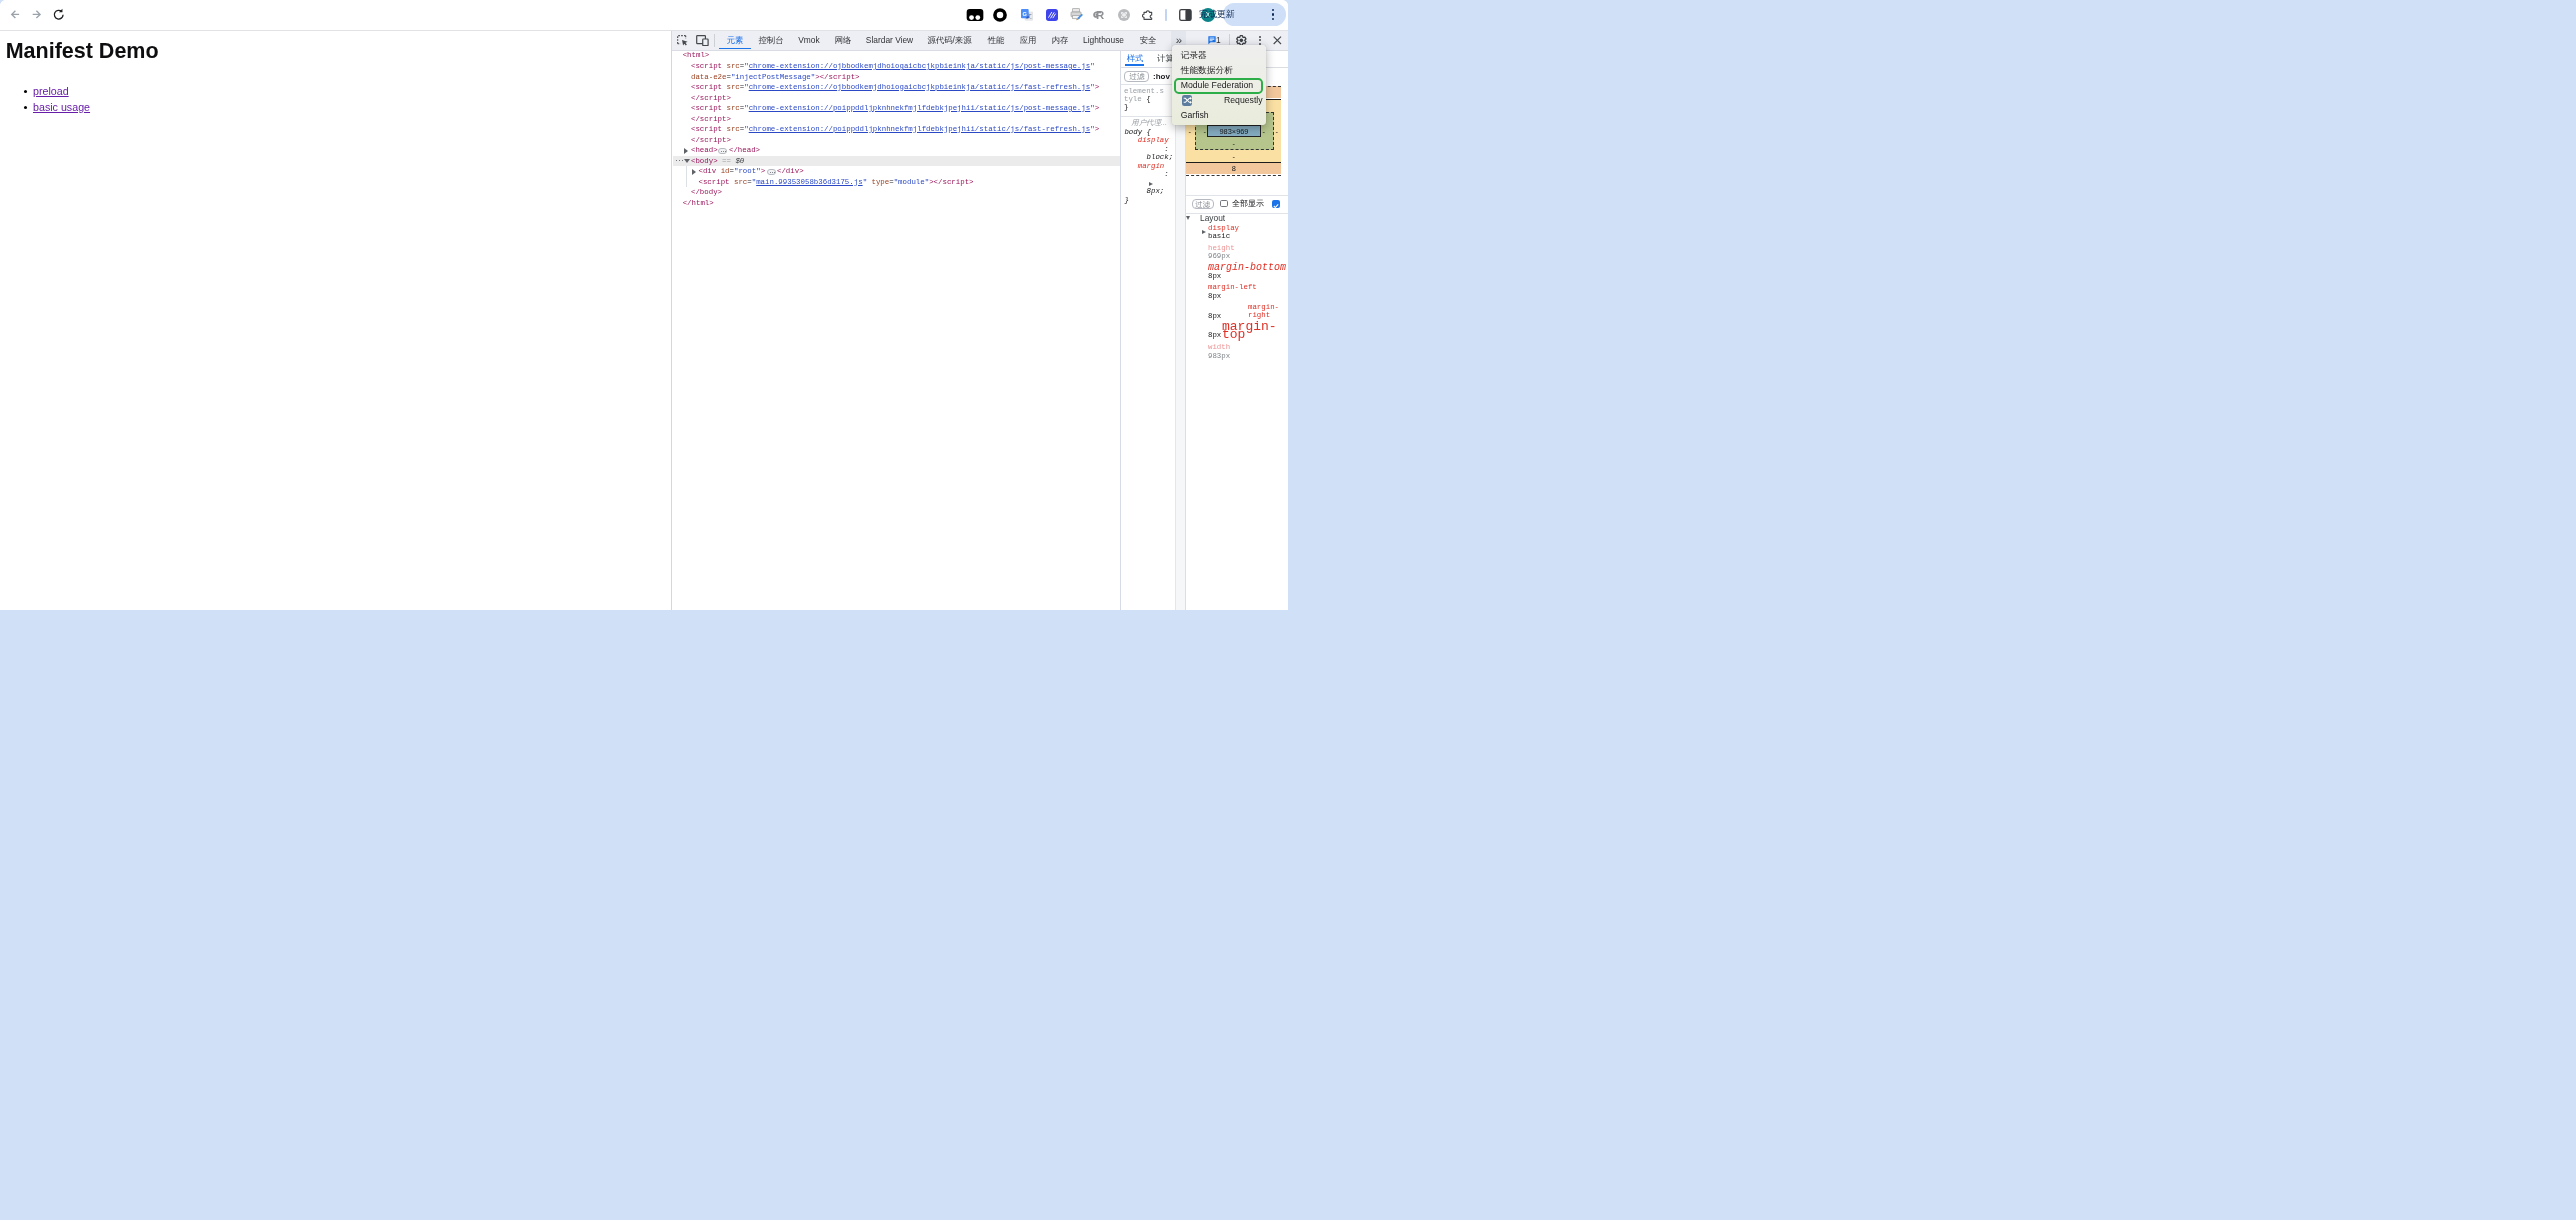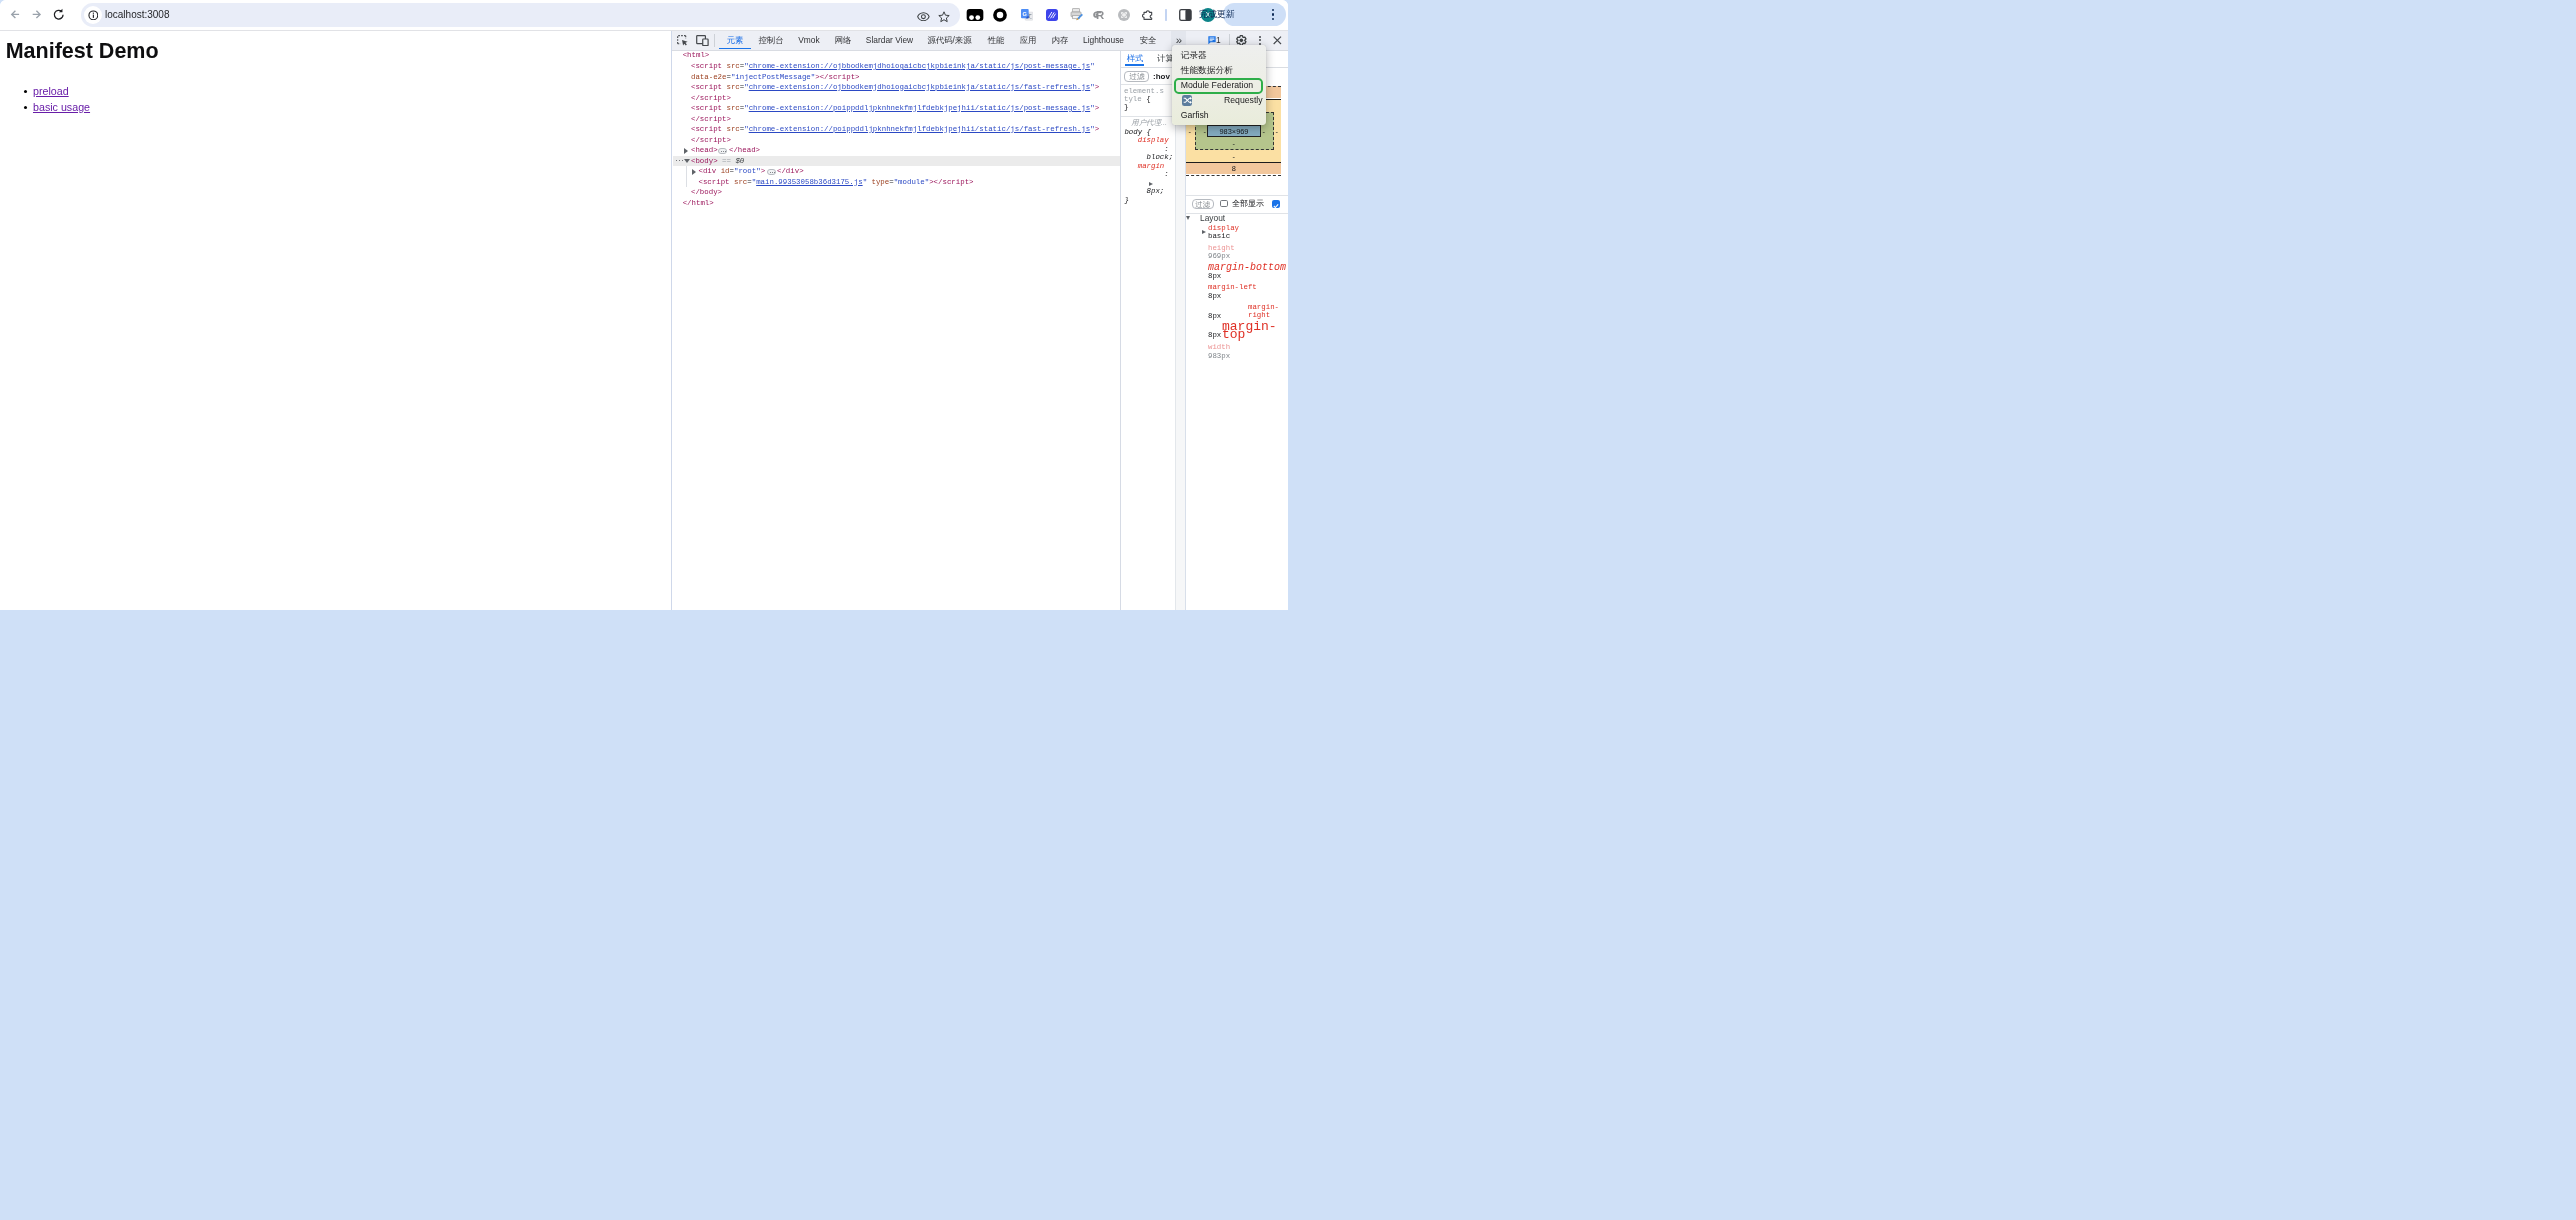--- a/index.html
+++ b/index.html
@@ -60,38 +60,20 @@
       </svg>
 
     <svg class="abs" style="left:30px;top:7.4px" width="14.8" height="14.8" viewBox="0 0 22 22">
         <path d="M9.5 5.5 L15 11 L9.5 16.5 M14.4 11 H4" stroke="#9aa2ab" stroke-width="2" fill="none"></path>
       </svg>
 
     <svg class="abs" style="left:52px;top:7.7px" width="13.4" height="13.4" viewBox="0 0 20 20">
         <path d="M16.5 10 a6.5 6.5 0 1 1 -1.9-4.6" stroke="#202124" stroke-width="2" fill="none"></path>
         <path d="M15.6 1.2 v5.2 h-5.2z" fill="#202124"></path>
       </svg>
-    <div class="omni">
-      <div class="info"></div>
-      <svg class="abs" style="left:6.7px;top:6.4px" width="10.7" height="10.7" viewBox="0 0 16 16">
-          <circle cx="8" cy="8" r="6.6" stroke="#202124" stroke-width="1.6" fill="none"></circle>
-          <rect x="7.2" y="6.8" width="1.7" height="5" fill="#202124"></rect>
-          <rect x="7.2" y="3.9" width="1.7" height="1.8" fill="#202124"></rect>
-        </svg>
-      <div class="url">localhost:3008</div>
-
-      <svg class="abs" style="left:836px;top:8.7px" width="12.8" height="9.4" viewBox="0 0 19 14">
-          <path d="M9.5 1 C4.5 1 1.6 5.1 1 7 c0.6 1.9 3.5 6 8.5 6 s7.9-4.1 8.5-6 C17.4 5.1 14.5 1 9.5 1 Z" stroke="#3c4043" stroke-width="1.6" fill="none"></path>
-          <circle cx="9.5" cy="7" r="2.9" stroke="#3c4043" stroke-width="1.6" fill="none"></circle>
-        </svg>
-
-      <svg class="abs" style="left:857px;top:7.4px" width="12" height="12" viewBox="0 0 18 18">
-          <path d="M9 1.2 L11.2 6.3 16.8 6.8 12.6 10.5 13.8 16 9 13.1 4.2 16 5.4 10.5 1.2 6.8 6.8 6.3 Z" stroke="#3c4043" stroke-width="1.5" fill="none" stroke-linejoin="round"></path>
-        </svg>
-    </div>
 
     <svg class="abs" style="left:966px;top:9px" width="18" height="12" viewBox="0 0 27 18">
         <rect x="1" y="0" width="25" height="18" rx="4.5" fill="#000"></rect>
         <circle cx="8.3" cy="12.8" r="3.6" fill="#fff"></circle>
         <circle cx="17.7" cy="12.8" r="3.6" fill="#fff"></circle>
       </svg>
 
     <svg class="abs" style="left:993px;top:8px" width="14" height="14" viewBox="0 0 21 21">
         <circle cx="10.5" cy="10.5" r="7.6" stroke="#000" stroke-width="5.4" fill="none"></circle>
       </svg>

